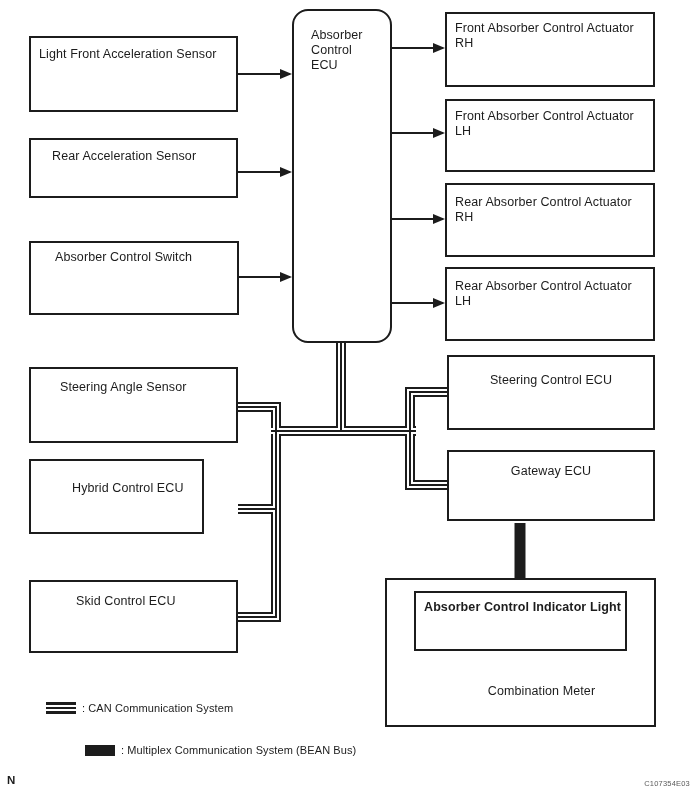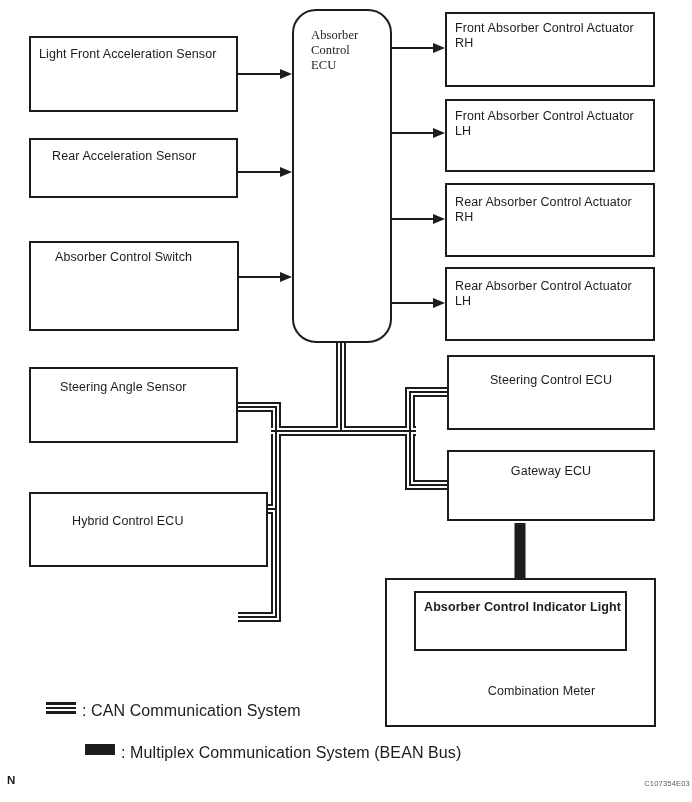--- a/index.html
+++ b/index.html
@@ -27,32 +27,31 @@
     font-size: 12.5px;
     line-height: 15px;
     letter-spacing: 0.1px;
   }
   .node .lbl {
     position: absolute;
     white-space: pre-line;
   }
 
   .ecu-box {
-    border-radius: 24px;
+    border-radius: 16px;
     border-width: 2.5px;
-    font-family: Liberation Serif, serif;
   }
 
   .center-h { text-align: center; left: 0; right: 0; }
 
   .legend-row {
     position: absolute;
     display: flex;
-    align-items: flex-start;
-    font-size: 16px;
+    align-items: center;
+    font-size: 11px;
     letter-spacing: 0.1px;
   }
   .swatch { width: 30px; height: 12px; margin-right: 6px; flex: none; }
   .swatch-can {
     background: linear-gradient(
       to bottom,
       #1c1c1c 0 3px,
       #ffffff 3px 5px,
       #1c1c1c 5px 7px,
       #ffffff 7px 9px,
@@ -126,32 +125,35 @@
   </svg>
 
   <div class="node" style="left:29px; top:36px; width:209px; height:76px;">
     <span class="lbl" style="left:8px; top:9px;">Light Front Acceleration Sensor</span>
   </div>
 
   <div class="node" style="left:29px; top:138px; width:209px; height:60px;">
     <span class="lbl" style="left:21px; top:9px;">Rear Acceleration Sensor</span>
   </div>
 
-  <div class="node" style="left:29px; top:241px; width:210px; height:90px;padding-left:48px;">
+  <div class="node" style="left:29px; top:241px; width:210px; height:74px;padding-left:48px;">
     <span class="lbl" style="left:24px; top:7px;">Absorber Control Switch</span>
   </div>
 
   <div class="node" style="left:29px; top:367px; width:209px; height:76px;">
     <span class="lbl" style="left:29px; top:11px;">Steering Angle Sensor</span>
   </div>
 
-  <div class="node" style="left:29px; top:492px; width:239px; height:75px;text-align:right;">
+  <div class="node" style="left:29px; top:459px; width:175px; height:75px;text-align:right;">
     <span class="lbl" style="left:41px; top:20px;">Hybrid Control ECU</span>
   </div>
 
+  <div class="node" style="left:29px; top:580px; width:209px; height:73px;">
+    <span class="lbl" style="left:45px; top:12px;">Skid Control ECU</span>
+  </div>
 
   <div class="node ecu-box" style="left:292px; top:9px; width:100px; height:334px;">
     <span class="lbl" style="left:17px; top:17px;">Absorber
 Control
 ECU</span>
   </div>
 
   <div class="node" style="left:445px; top:12px; width:210px; height:75px;">
     <span class="lbl" style="left:8px; top:7px;">Front Absorber Control Actuator
 RH</span>

